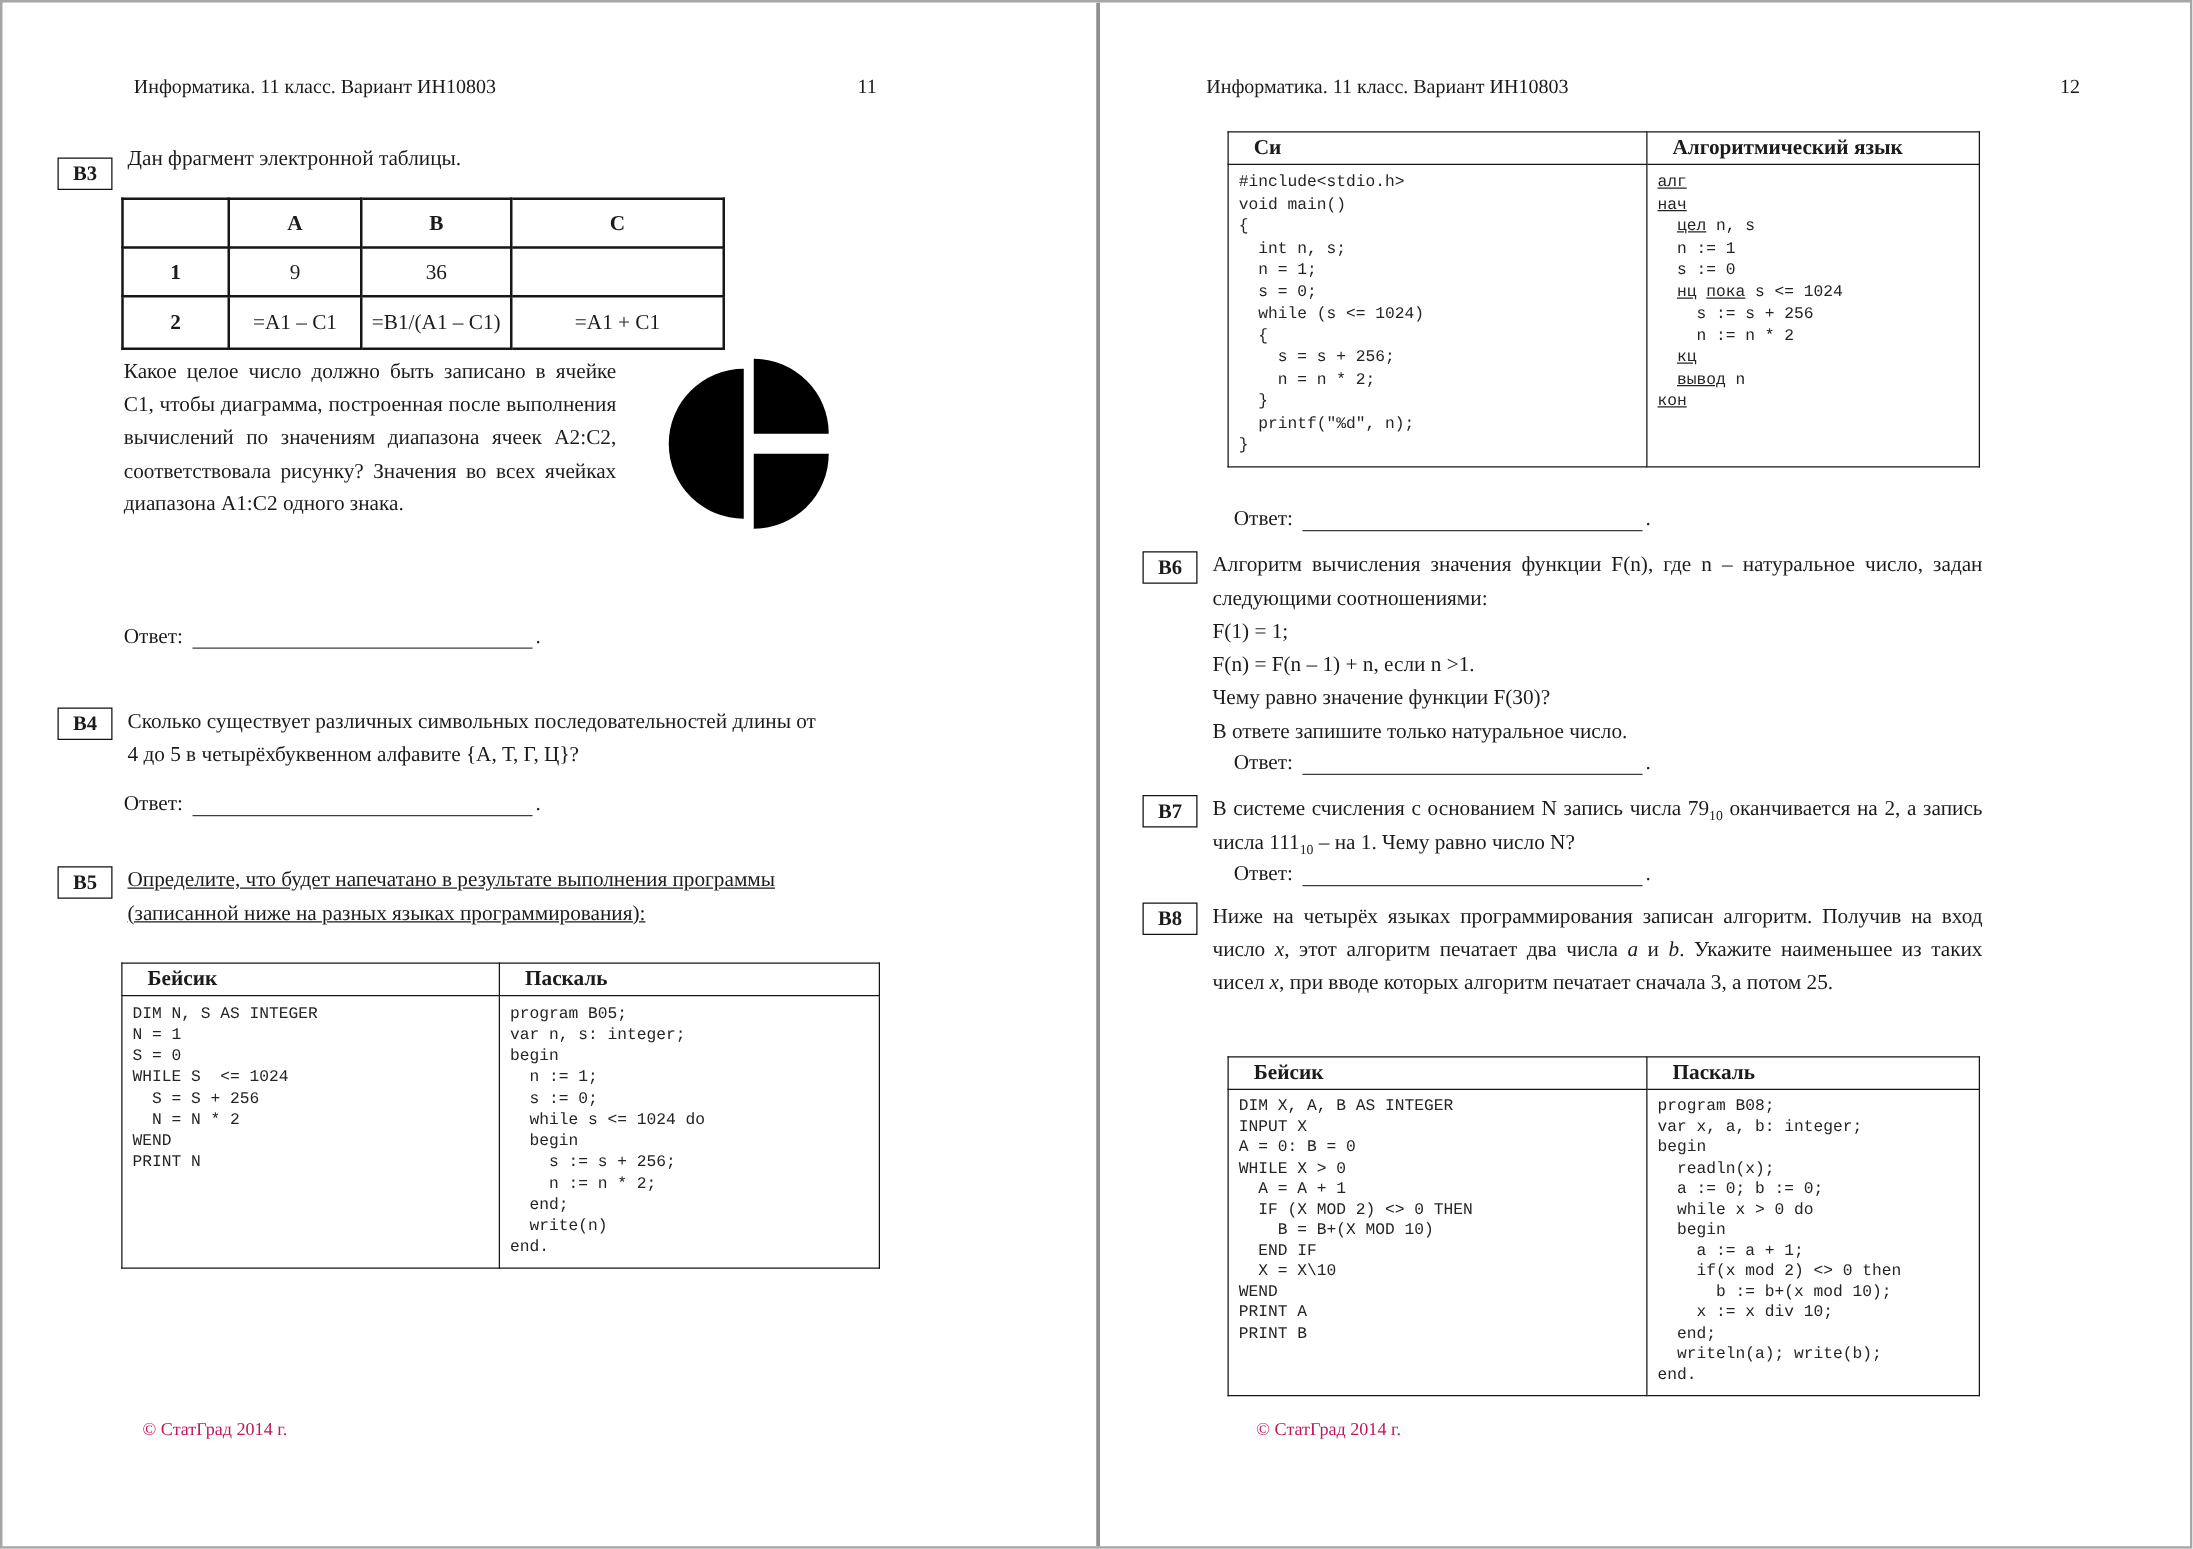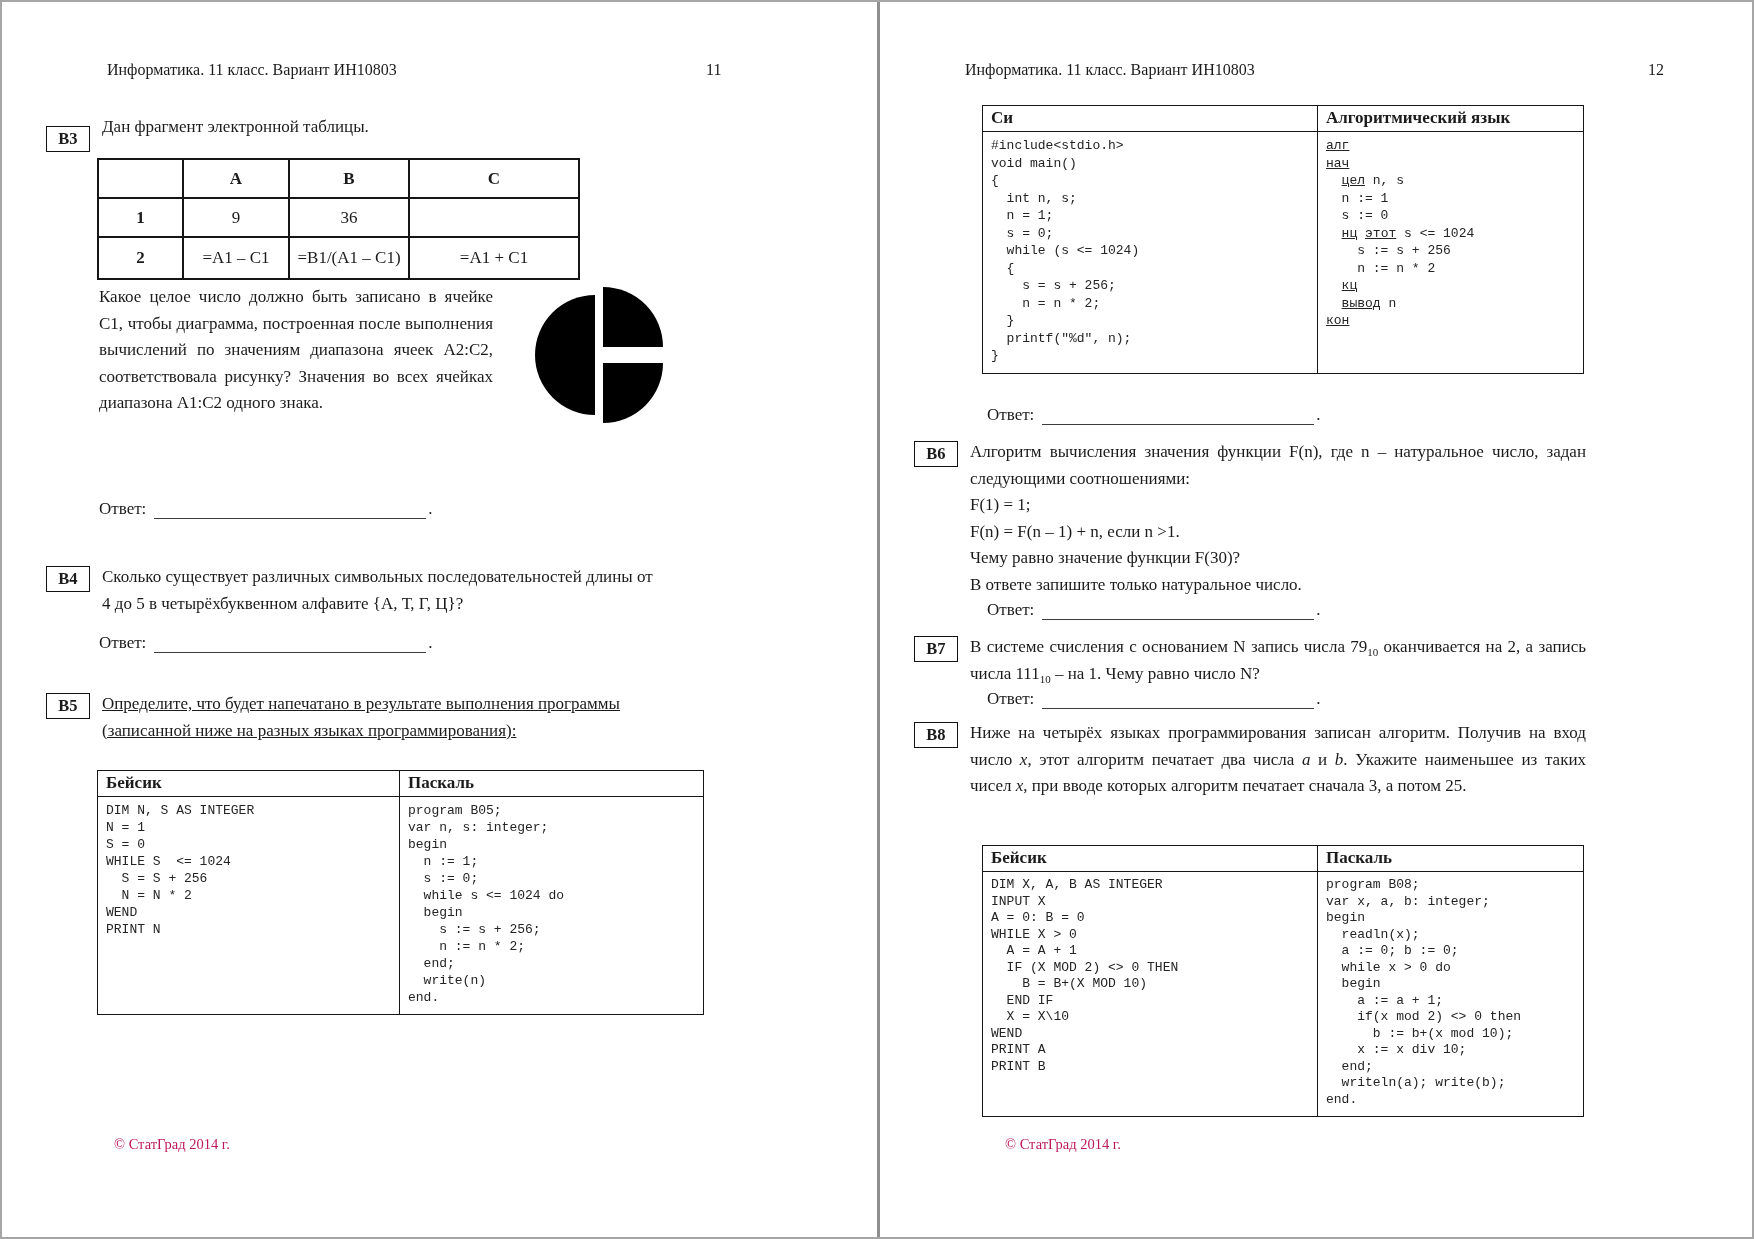--- a/index.html
+++ b/index.html
@@ -24,21 +24,21 @@
 
   table { border-collapse:collapse; }
   .sheet { font-size:17px; text-align:center; }
   .sheet th, .sheet td { border:2px solid #161616; padding:0; }
   .sheet th { font-weight:bold; }
   .sheet .h38 { height:37px; } .sheet .h40 { height:40px; }
 
   .codetable { table-layout:fixed; }
   .codetable th {
     border:1.6px solid #161616; font-size:17px; text-align:left;
-    padding:2px 8px 3px; font-weight:bold;
+    padding:2px 20px 3px; font-weight:bold;
   }
   .codetable td { border:1.6px solid #161616; vertical-align:top; padding:3px 0 6px; }
   .code {
     font-family:"Liberation Mono", monospace; font-size:13px; color:#242424;
     margin:2px 8px; white-space:pre;
   }
   .lh17  { line-height:17px; }
   .lh175 { line-height:17.5px; }
   .lh165 { line-height:16.5px; }
 
@@ -48,21 +48,21 @@
   .footer { font-size:14.5px; color:#be185d; }
   .pie path { fill:#000000; }
 </style>
 </head>
 <body>
 
 <div class="canvas">
   <div class="divider"></div>
 
   <div class="abs hdr" style="left:105px; top:59px;">Информатика. 11 класс. Вариант ИН10803</div>
-  <div class="abs hdr" style="left:704px; top:59px;">11</div>
+  <div class="abs hdr" style="left:684px; top:59px;">11</div>
 
   <div class="abs qbox" style="left:44px; top:124px;">В3</div>
   <div class="abs qtext" style="left:100px; top:112px;">Дан фрагмент электронной таблицы.</div>
 
   <table class="abs sheet" style="left:95px; top:156px;">
     <colgroup>
         <col style="width:85px;">
         <col style="width:106px;">
         <col style="width:120px;">
         <col style="width:170px;">
@@ -186,21 +186,21 @@
   }
   printf("%d", n);
 }</pre>
           </td>
       <td>
             <pre class="code lh175"><span class="u">алг</span><span>
 </span><span class="u">нач</span><span>
   </span><span class="u">цел</span><span> n, s
   n := 1
   s := 0
-  </span><span class="u">нц</span><span> </span><span class="u">этот</span><span> s &lt;= 1024
+  </span><span class="u">нц</span><span> </span><span class="u">пока</span><span> s &lt;= 1024
     s := s + 256
     n := n * 2
   </span><span class="u">кц</span><span>
   </span><span class="u">вывод</span><span> n
 </span><span class="u">кон</span></pre>
           </td>
     </tr>
   </tbody>
     </table>
 

